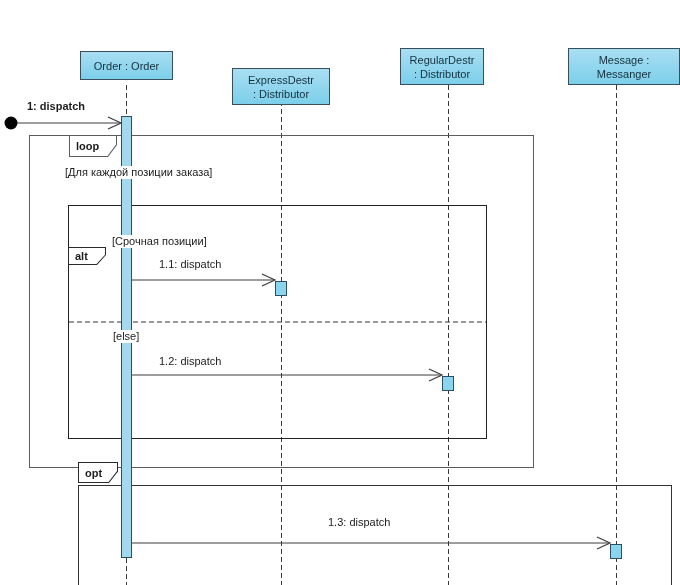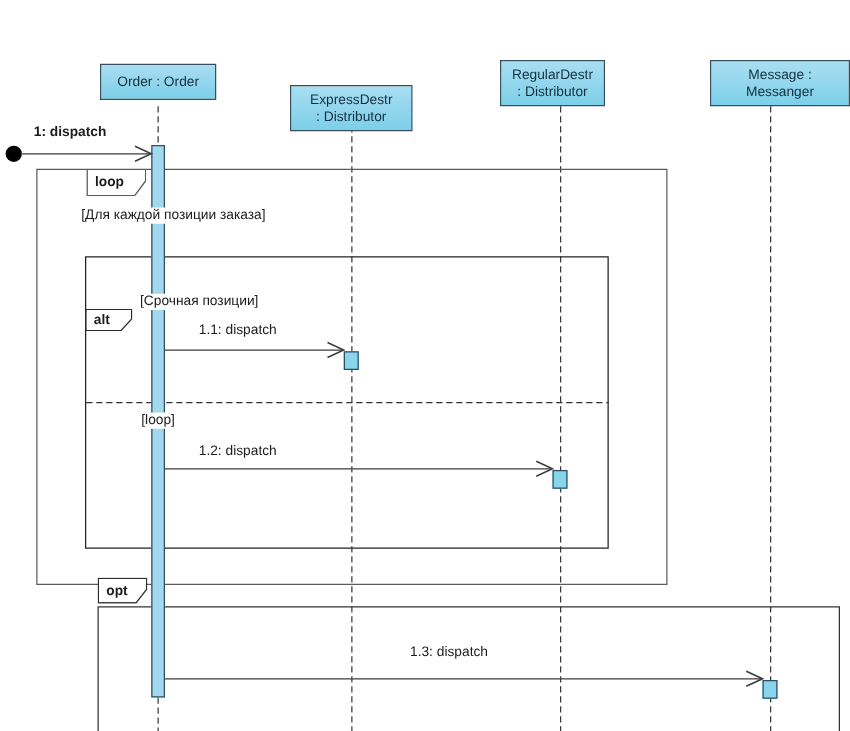--- a/index.html
+++ b/index.html
@@ -98,21 +98,21 @@
   </div>
   <div class="lbl" style="left:63px; top:166px;">[Для каждой позиции заказа]</div>
 
   <div class="frag alt" style="left:68px; top:205px; width:419px; height:234px;"></div>
   <div class="pent" style="left:68px; top:205px; width:38px; height:18px;margin-top:42px;">
     <div class="pent-bg"></div>
     <div class="pent-fill"></div>
     <div class="pent-text">alt</div>
   </div>
   <div class="lbl" style="left:110px; top:235px;">[Срочная позиции]</div>
-  <div class="lbl" style="left:111px; top:330px;">[loop]</div>
+  <div class="lbl" style="left:111px; top:330px;">[else]</div>
 
   <div class="frag opt" style="left:78px; top:485px; width:594px; height:110px;"></div>
   <div class="pent" style="left:78px; top:462px; width:40px; height:21px;">
     <div class="pent-bg"></div>
     <div class="pent-fill"></div>
     <div class="pent-text">opt</div>
   </div>
 
   <div class="act" style="left:121px; top:116px; width:11px; height:442px;"></div>
   <div class="act small" style="left:275px; top:281px; width:12px; height:15px;"></div>

